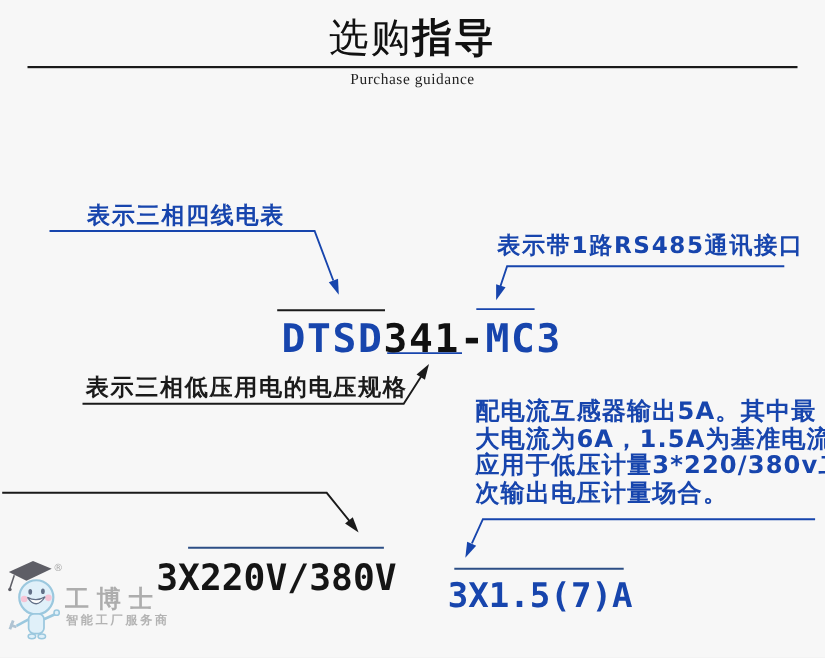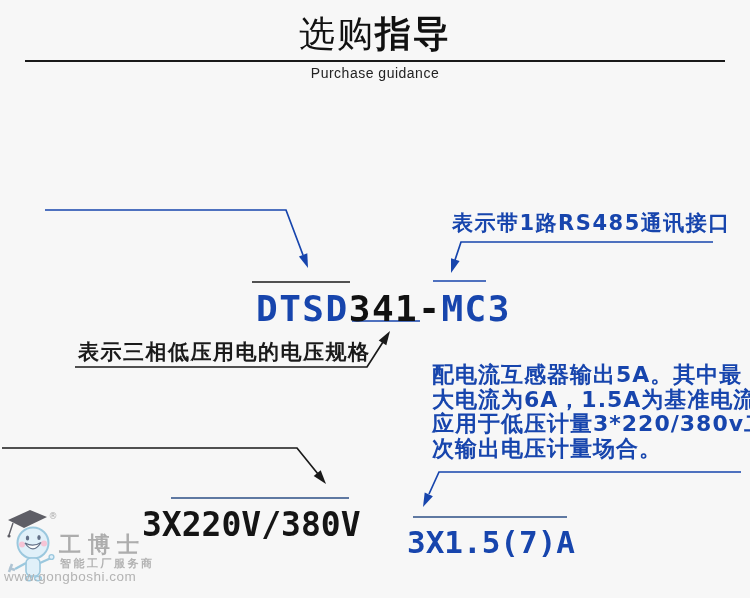--- a/index.html
+++ b/index.html
@@ -10,21 +10,21 @@
     font-family:"DejaVu Sans","Liberation Sans",sans-serif;
   }
   .abs{position:absolute;white-space:nowrap;}
 
   
   .title{left:0;top:10px;width:750px;text-align:center;font-size:36px;color:#111;letter-spacing:2px;}
   .title .t-reg{font-weight:500;}
   .title .t-bold{font-weight:800;}
   .rule{left:25px;top:60px;width:700px;height:2px;background:#1a1a1a;}
   .subtitle{left:0;top:65px;width:750px;text-align:center;font-size:14px;color:#222;
-    font-family:Liberation Sans, sans-serif;letter-spacing:0.5px;}
+    font-family:Liberation Serif, serif;letter-spacing:0.5px;}
 
   
   .ann{font-weight:700;font-size:21px;letter-spacing:1.5px;}
   .ann.blue{color:#1745ad;}
   .ann.black{color:#1a1a1a;}
   .ann-a{left:79px;top:182px;}
   .ann-b{left:452px;top:209px;}
   .ann-c{left:78px;top:338px;}
   .ann-d{left:17px;top:418px;}
 
@@ -87,20 +87,21 @@
 
     <path class="ln-black" d="M2,448 H297 L318,474"></path>
     <polygon class="ah-black" points="326,484 313.7,475.9 320.7,470.3"></polygon>
     <line class="ln-navy" x1="171" y1="498" x2="349" y2="498"></line>
 
     <path class="ln-blue" d="M741,472 H439 L429,494"></path>
     <polygon class="ah-blue" points="423,507 424.7,492.4 432.9,496.2"></polygon>
     <line class="ln-navy" x1="413" y1="517" x2="567" y2="517"></line>
   </svg>
 
+  <div class="abs ann blue ann-a">表示三相四线电表</div>
   <div class="abs ann blue ann-b">表示带1路RS485通讯接口</div>
   <div class="abs ann black ann-c">表示三相低压用电的电压规格</div>
 
   <div class="abs model">
     <span class="blue">DTSD</span><span>341</span><span>-</span><span class="blue">MC3</span>
   </div>
 
   <div class="abs code voltage">3X220V/380V</div>
   <div class="abs code current">3X1.5(7)A</div>
 
@@ -125,15 +126,14 @@
     <rect x="20" y="52" width="14" height="18" rx="5" fill="#ddeffa" stroke="#8cc0da" stroke-width="1.6"></rect>
     <path d="M20,57 L9,63" stroke="#8cc0da" stroke-width="2.4" fill="none"></path>
     <path d="M34,57 L45,52" stroke="#8cc0da" stroke-width="2.4" fill="none"></path>
     <path d="M6,58 l-3,8 M3,62 l6,2" stroke="#a4bccd" stroke-width="2.6" fill="none"></path>
     <circle cx="45.5" cy="51" r="2.4" fill="#ddeffa" stroke="#8cc0da" stroke-width="1.4"></circle>
     <ellipse cx="23" cy="72.5" rx="3.4" ry="2.2" fill="#ddeffa" stroke="#8cc0da" stroke-width="1.4"></ellipse>
     <ellipse cx="32" cy="72.5" rx="3.4" ry="2.2" fill="#ddeffa" stroke="#8cc0da" stroke-width="1.4"></ellipse>
   </svg>
   <div class="abs wm-brand">工博士</div>
   <div class="abs wm-tagline">智能工厂服务商</div>
-  <div class="abs wm-url">www.gongboshi.com</div>
 
 </div>
 
 </body></html>

